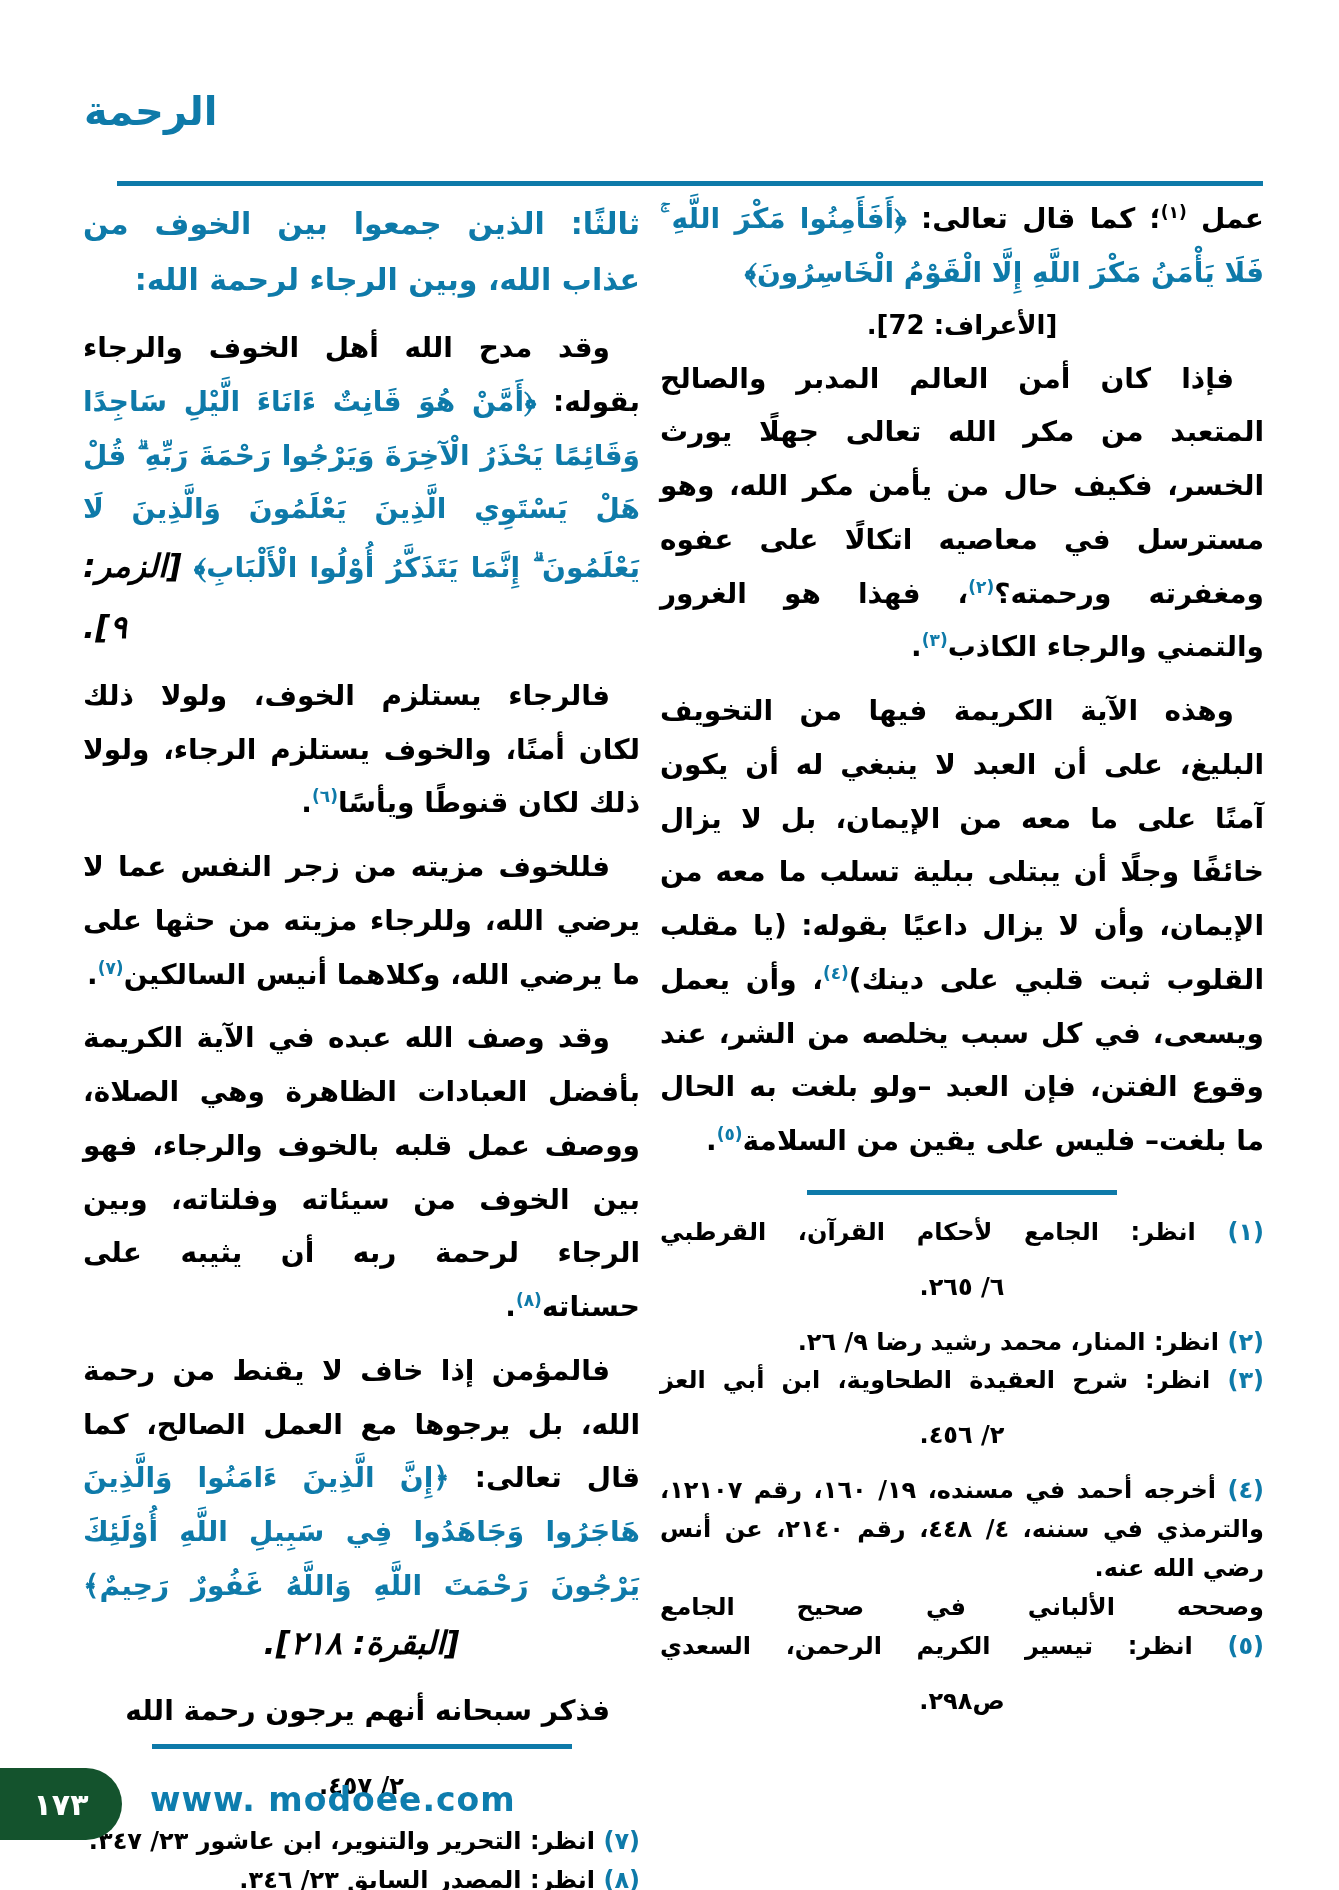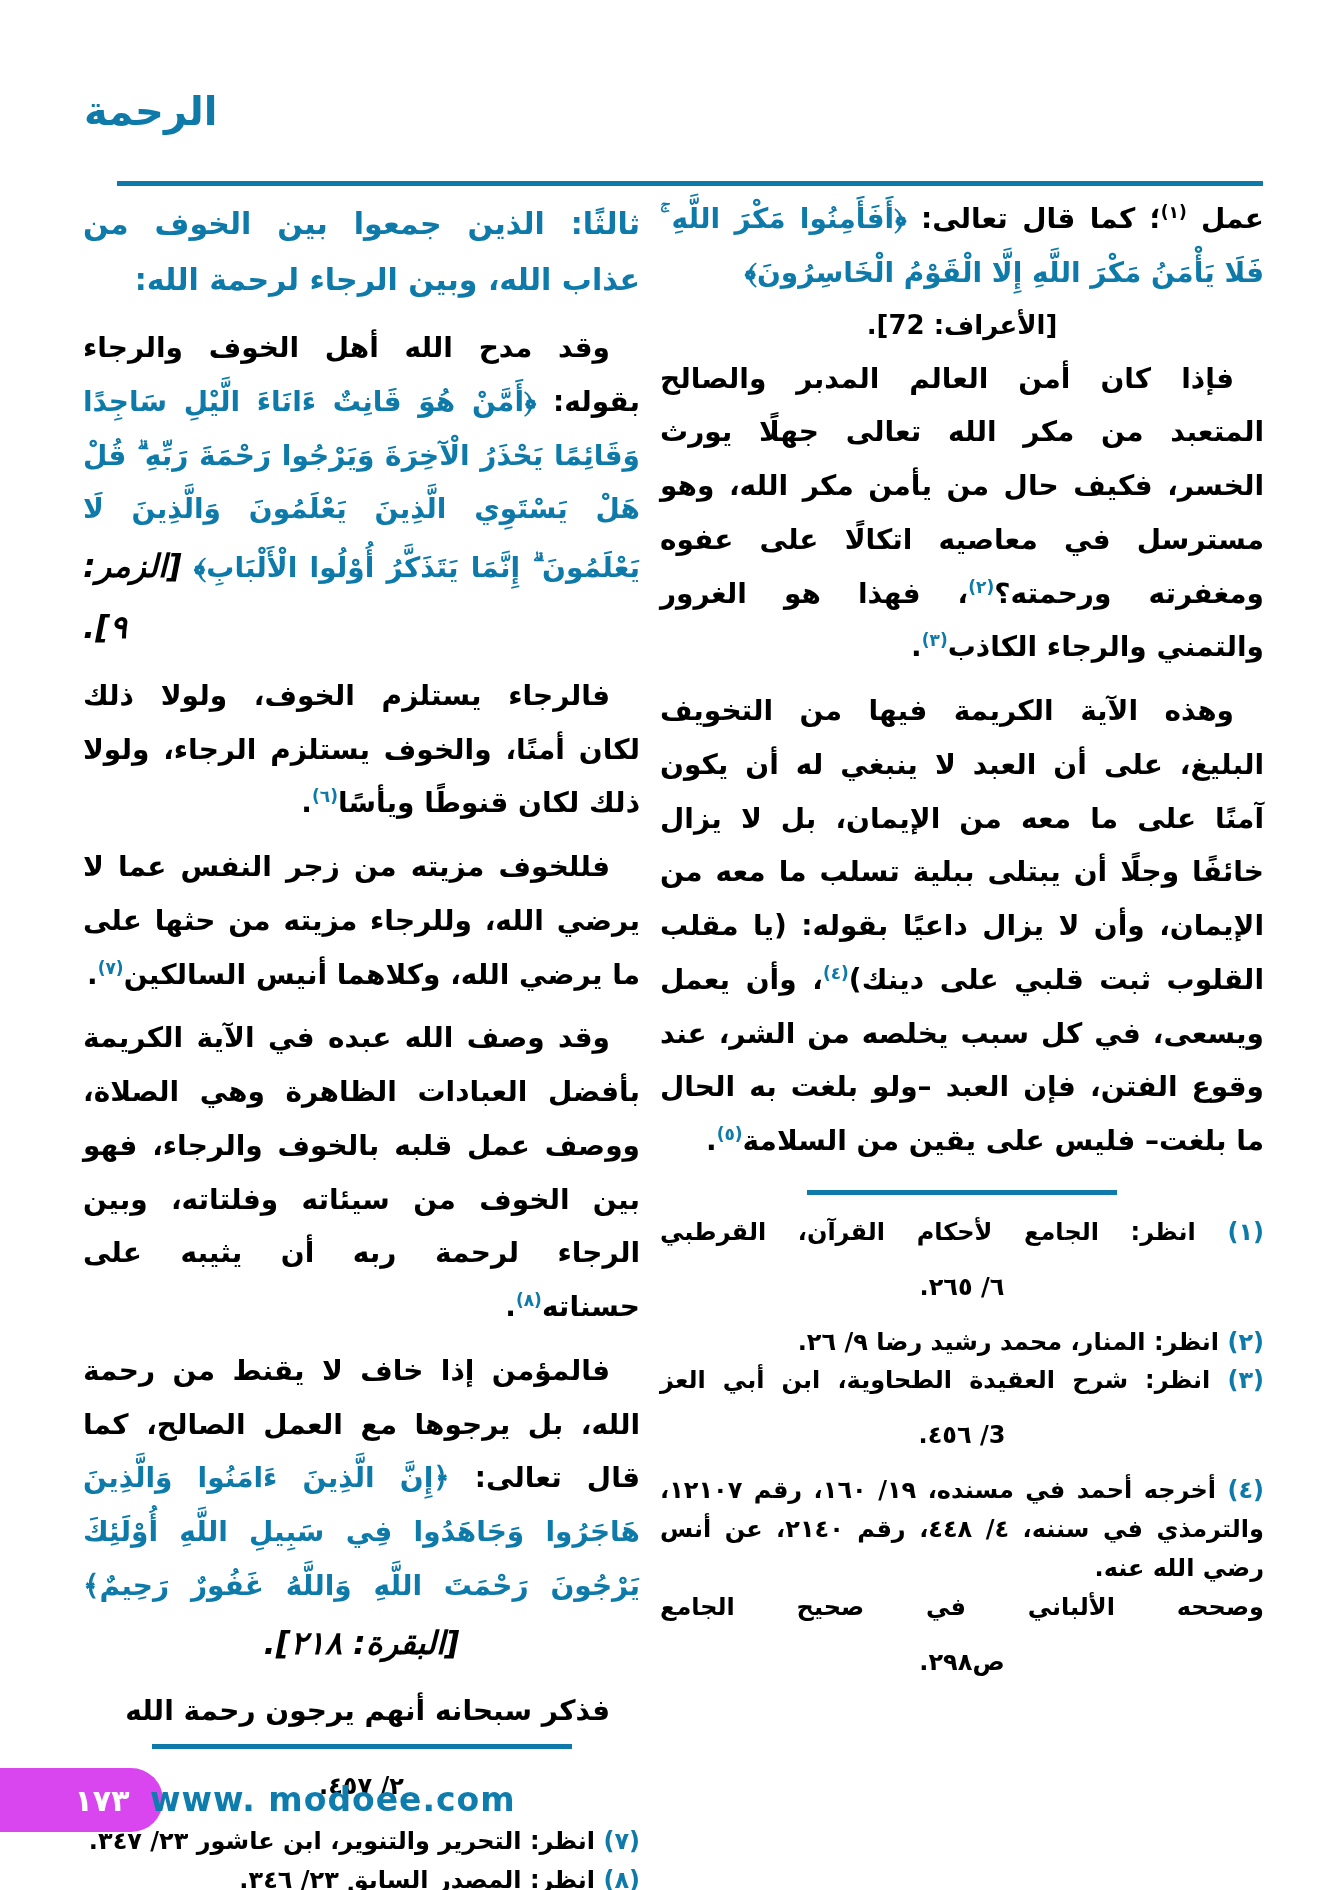--- a/index.html
+++ b/index.html
@@ -56,24 +56,24 @@
   .fn-sep{height:5px;background:#0e7aa9;border:none;margin:22px auto 18px auto;}
   .fn-sep-right{width:310px;}
   .fn-sep-left{width:420px;margin-top:6px;}
   .fn-block{font-size:24px;line-height:1.62;font-weight:bold;}
   .fn-line{text-align:justify;margin:0;}
   .fn-line.stretch{text-align-last:justify;}
   .fn-num{color:#0e7aa9;}
   .fn-tail{text-align:center;margin:16px;}
   
   .page-badge{
-    position:absolute;left:0;top:1768px;width:122px;height:64px;
-    background:#d946ef;border-radius:0 36px 36px 0;
+    position:absolute;left:0;top:1768px;width:122px;height:72px;
+    background:#14532d;border-radius:0 36px 36px 0;
     display:flex;align-items:center;justify-content:center;
-    color:#ffffff;font-size:30px;font-weight:bold;padding-left:41px;
+    color:#ffffff;font-size:30px;font-weight:bold;
   }
   .site-link{
     position:absolute;left:150px;top:1780px;
     direction:ltr;color:#0e7dae;font-size:33px;font-weight:bold;
     text-decoration:none;letter-spacing:1px;
   }
 </style>
 </head>
 <body>
 
@@ -101,28 +101,32 @@
 
         <div class="fn-line">
           <span class="fn-num">(٢)</span>
           <span>انظر: المنار، محمد رشيد رضا ٩/ ٢٦.</span>
         </div>
 
         <div class="fn-line stretch">
           <span class="fn-num">(٣)</span>
           <span>انظر: شرح العقيدة الطحاوية، ابن أبي العز</span>
         </div>
-        <div class="fn-tail">3/ ٤٥٦.</div>
+        <div class="fn-tail">٢/ ٤٥٦.</div>
 
         <div class="fn-line">
           <span class="fn-num">(٤)</span>
           <span>أخرجه أحمد في مسنده، ١٩/ ١٦٠، رقم ١٢١٠٧، والترمذي في سننه، ٤/ ٤٤٨، رقم ٢١٤٠، عن أنس رضي الله عنه.</span>
         </div>
         <div class="fn-line stretch">وصححه الألباني في صحيح الجامع</div>
 
+        <div class="fn-line stretch">
+          <span class="fn-num">(٥)</span>
+          <span>انظر: تيسير الكريم الرحمن، السعدي</span>
+        </div>
         <div class="fn-tail">ص٢٩٨.</div>
       </div>
     </div>
 
     <div class="col col-left">
       <p class="heading">ثالثًا: الذين جمعوا بين الخوف من عذاب الله، وبين الرجاء لرحمة الله:</p>
       <p class="para indent last-left"><span class="seg-t">وقد مدح الله أهل الخوف والرجاء بقوله: </span><span class="seg-quran">﴿أَمَّنْ هُوَ قَانِتٌ ءَانَاءَ الَّيْلِ سَاجِدًا وَقَائِمًا يَحْذَرُ الْآخِرَةَ وَيَرْجُوا رَحْمَةَ رَبِّهِ ۗ قُلْ هَلْ يَسْتَوِي الَّذِينَ يَعْلَمُونَ وَالَّذِينَ لَا يَعْلَمُونَ ۗ إِنَّمَا يَتَذَكَّرُ أُوْلُوا الْأَلْبَابِ﴾</span><span class="seg-t"> </span><span class="seg-cite">[الزمر: ٩].</span></p>
       <p class="para indent"><span class="seg-t">فالرجاء يستلزم الخوف، ولولا ذلك لكان أمنًا، والخوف يستلزم الرجاء، ولولا ذلك لكان قنوطًا ويأسًا</span><span class="seg-fn">(٦)</span><span class="seg-t">.</span></p>
       <p class="para indent"><span class="seg-t">فللخوف مزيته من زجر النفس عما لا يرضي الله، وللرجاء مزيته من حثها على ما يرضي الله، وكلاهما أنيس السالكين</span><span class="seg-fn">(٧)</span><span class="seg-t">.</span></p>
       <p class="para indent"><span class="seg-t">وقد وصف الله عبده في الآية الكريمة بأفضل العبادات الظاهرة وهي الصلاة، ووصف عمل قلبه بالخوف والرجاء، فهو بين الخوف من سيئاته وفلتاته، وبين الرجاء لرحمة ربه أن يثيبه على حسناته</span><span class="seg-fn">(٨)</span><span class="seg-t">.</span></p>

